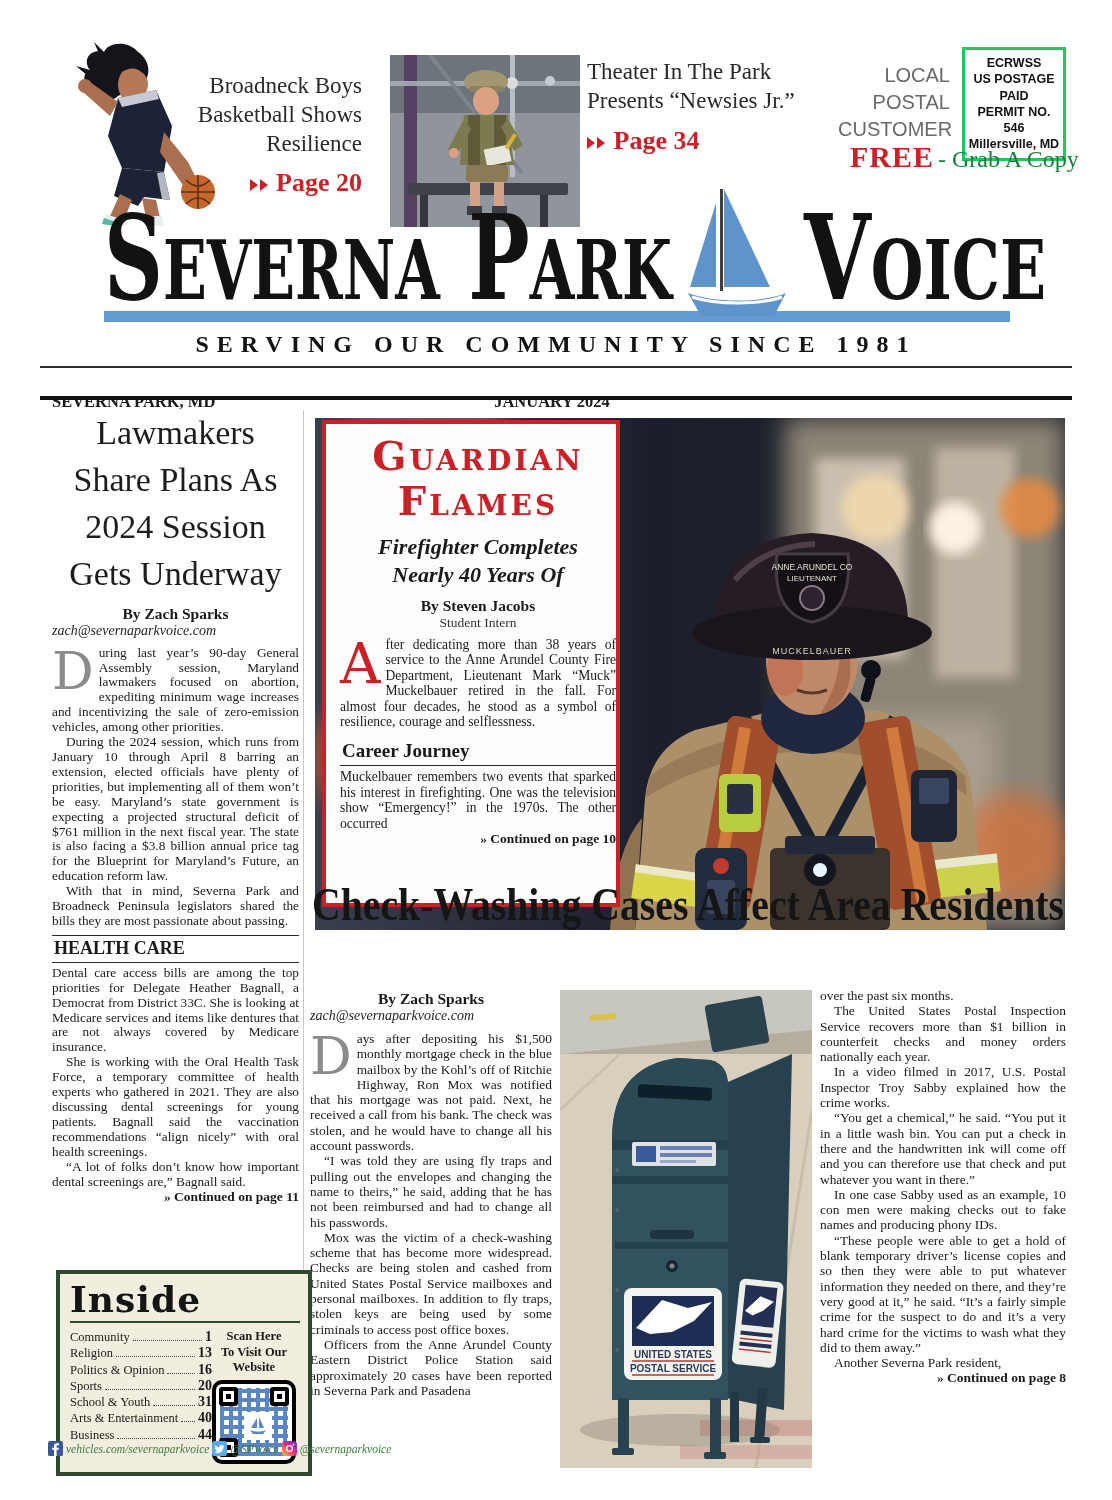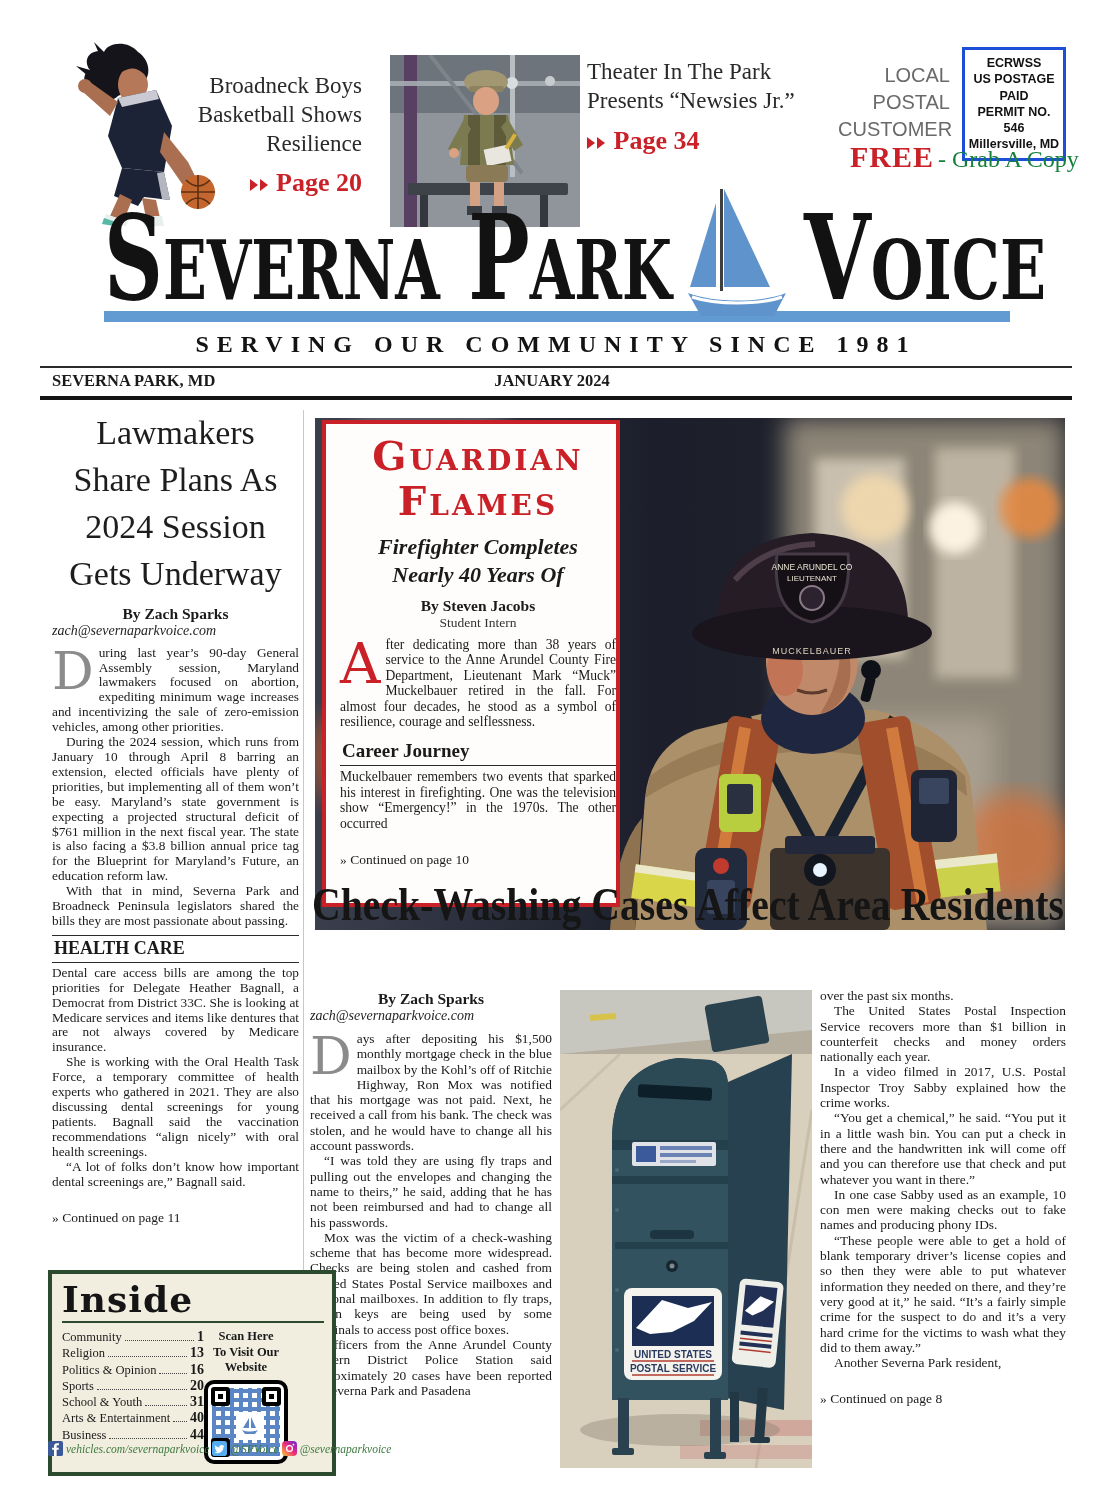--- a/index.html
+++ b/index.html
@@ -11,58 +11,58 @@
   
   #promo-left { left:150px; top:72px; width:212px; text-align:right;
     font-size:23px; line-height:1.25; color:#2a2a2a; }
   #promo-center { left:587px; top:58px; width:210px; text-align:left;
     font-size:23px; line-height:1.25; color:#2a2a2a; }
   .page-ref { margin-top:9px; font-weight:bold; font-size:26px; color:#c92127; }
   .tri { display:inline-block; width:0; height:0; border-left:8px solid #c92127;
     border-top:6px solid transparent; border-bottom:6px solid transparent; margin-right:2px; }
   #postal-customer { left:838px; top:62px; width:112px; text-align:right;
     font-family:"Liberation Sans", sans-serif; font-size:20px; line-height:1.35; color:#6a6a6a; }
-  #permit-box { left:962px; top:47px; width:104px; border:3px solid #1d4ed8; padding:5px 2px;
+  #permit-box { left:962px; top:47px; width:104px; border:3px solid #22c55e; padding:5px 2px;
     font-family:"Liberation Sans", sans-serif; font-weight:bold; font-size:12.5px;
     line-height:1.3; text-align:center; color:#111; }
   #free-line { left:850px; top:140px; width:216px; text-align:right; white-space:nowrap; }
   #free-line .free { font-weight:bold; font-size:30px; color:#c92127; letter-spacing:1px; }
   #free-line .grab { font-size:24px; color:#15803d; }
 
   
   #masthead { left:38px; top:183px; width:1036px; height:152px; }
   #tagline { left:0; top:331px; width:1112px; text-align:center; font-weight:bold;
     font-size:24px; letter-spacing:8px; color:#131313; }
   #rule-thin  { left:40px; top:366px; width:1032px; height:2px; background:#2b2b2b; }
-  #dateline   { left:0; top:371px; width:1112px; height:24px; }
+  #dateline   { left:0; top:392px; width:1112px; height:24px; }
   #dateline .loc { position:absolute; left:52px; font-weight:bold; font-size:16.5px; }
   #dateline .date { position:absolute; left:0; width:1104px; text-align:center;
     font-weight:bold; font-size:16.5px; }
   #rule-thick { left:40px; top:396px; width:1032px; height:4px; background:#141414; }
   #col-rule { left:303px; top:410px; width:1px; height:1062px; background:#c8c8c8; }
 
   
   #lead-article { left:52px; top:410px; width:247px; height:860px; overflow:hidden; }
   #lead-article h1 { font-weight:normal; font-size:34px; line-height:1.38;
     text-align:center; color:#1d1d1d; }
   .byline { text-align:center; font-weight:bold; font-size:15.5px; margin-top:7px; }
   .byline-email { font-style:italic; font-size:14px; color:#222;
     margin-bottom:7px; }
   .body-txt p { font-size:13.3px; line-height:14.9px; text-align:justify; }
   .body-txt p + p { text-indent:14px; }
   .dropcap { float:left; font-size:52px; line-height:0.82; padding:4px 5px 0 0;
     color:#8b8b8b; font-family:"DejaVu Serif", serif; }
   .dropcap.red { color:#c92127; }
   .sec-head { font-weight:bold; font-size:18px; margin:6px 0 3px 0; padding:2px 0 3px 2px;
     border-top:1.5px solid #2a2a2a; border-bottom:1.5px solid #2a2a2a; }
-  .cont { font-weight:normal; font-size:13.5px; margin-top:21px; }
+  .cont { font-weight:bold; font-size:13.5px; margin-top:0;text-align:right; }
   .cont::before { content:"» "; }
 
   
-  #inside-box { left:48px; top:1270px; width:288px; border:4px solid #2b4a2e;
+  #inside-box { left:56px; top:1270px; width:256px; border:4px solid #2b4a2e;
     background:#f1eee0; padding:4px 8px 8px 10px; }
   #inside-box .inside-title { font-weight:bold; font-size:36px; letter-spacing:1px;
     color:#151515; font-family:"DejaVu Serif", serif; }
   #inside-box .inside-rule { height:2px; background:#2b4a2e; margin:1px 0 6px 0; }
   .inside-cols { display:flex; }
   .inside-list { width:142px; }
   .inside-row { display:flex; align-items:baseline; font-size:12.5px; line-height:16.3px; }
   .inside-row .dots { flex:1; border-bottom:1.5px dotted #444; margin:0 3px; height:10px; }
   .inside-row .pg { font-weight:bold; font-size:14px; }
   .scan-col { width:84px; text-align:center; }

